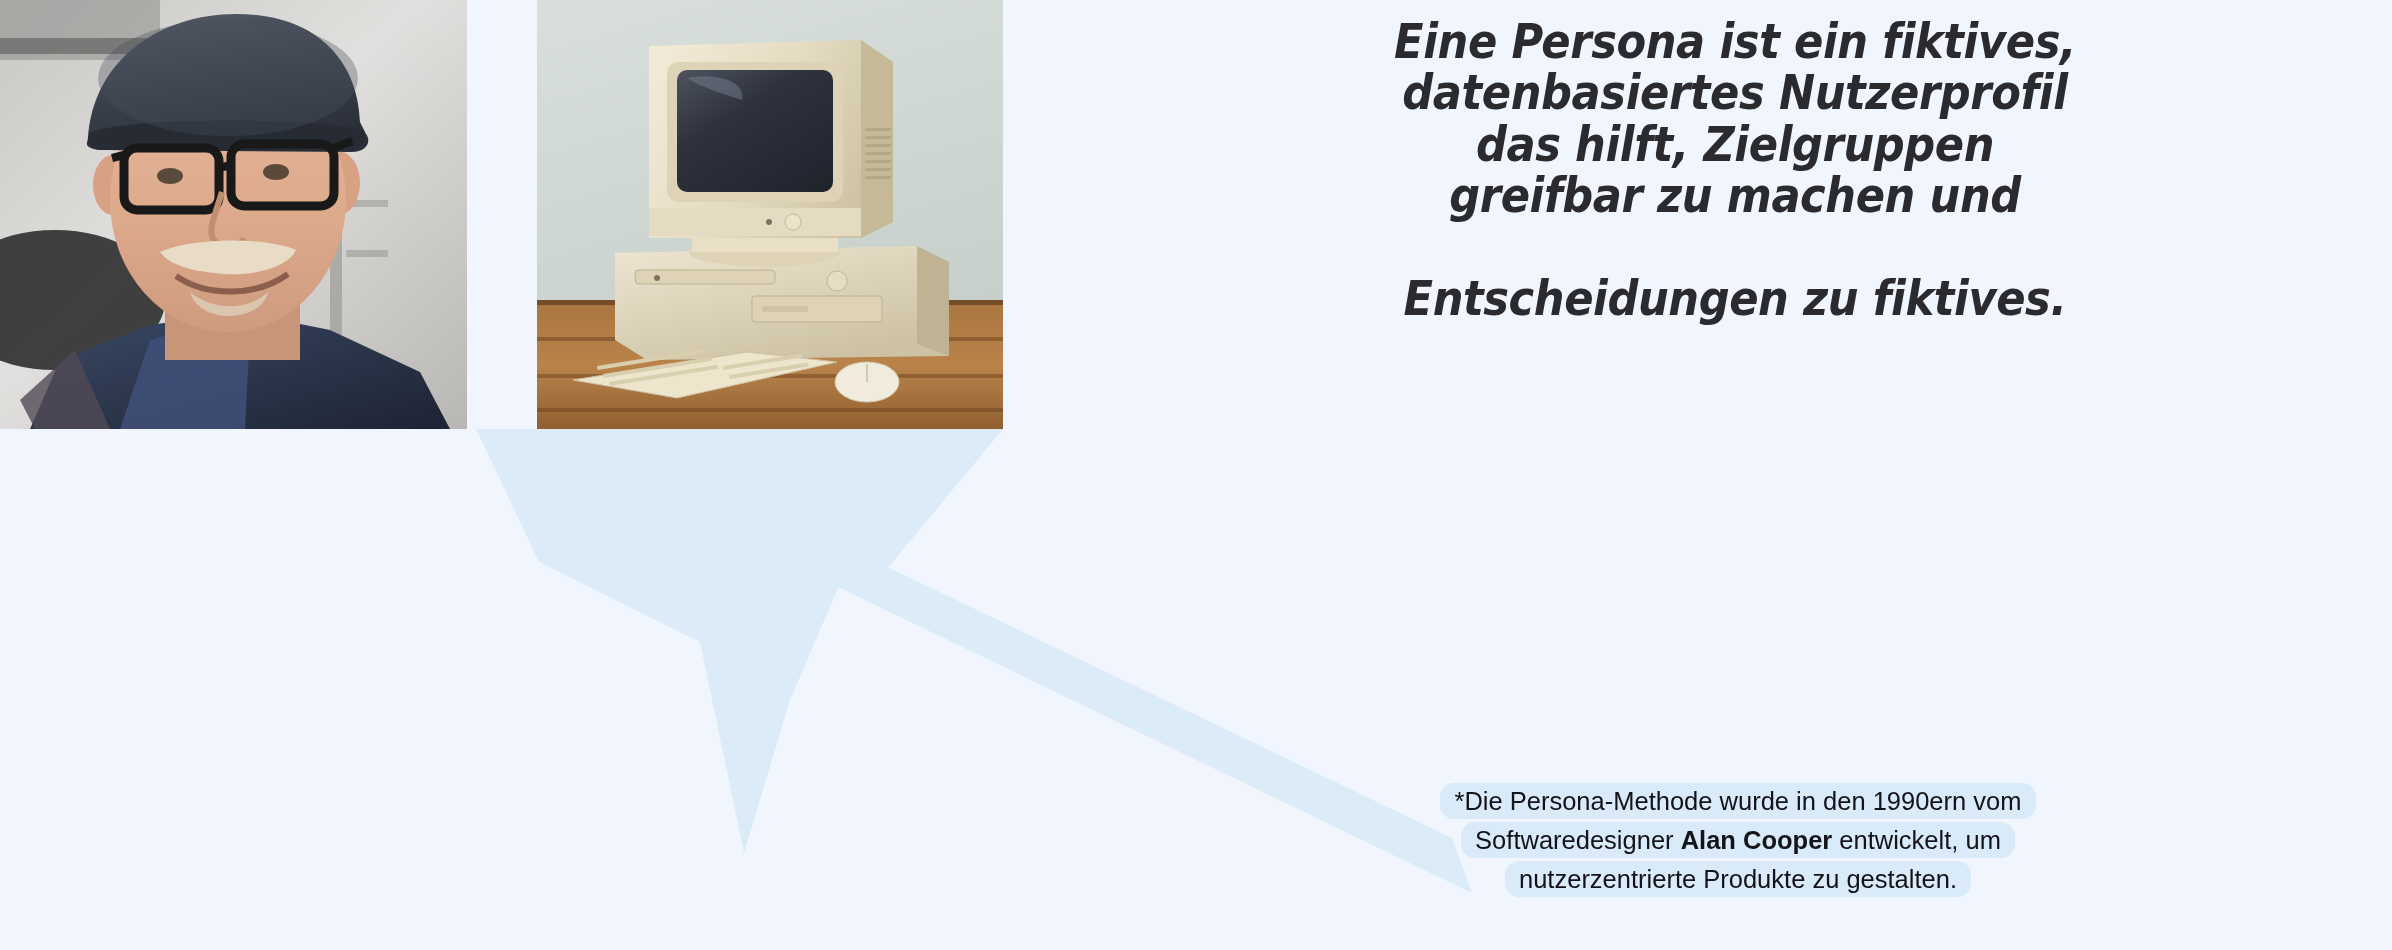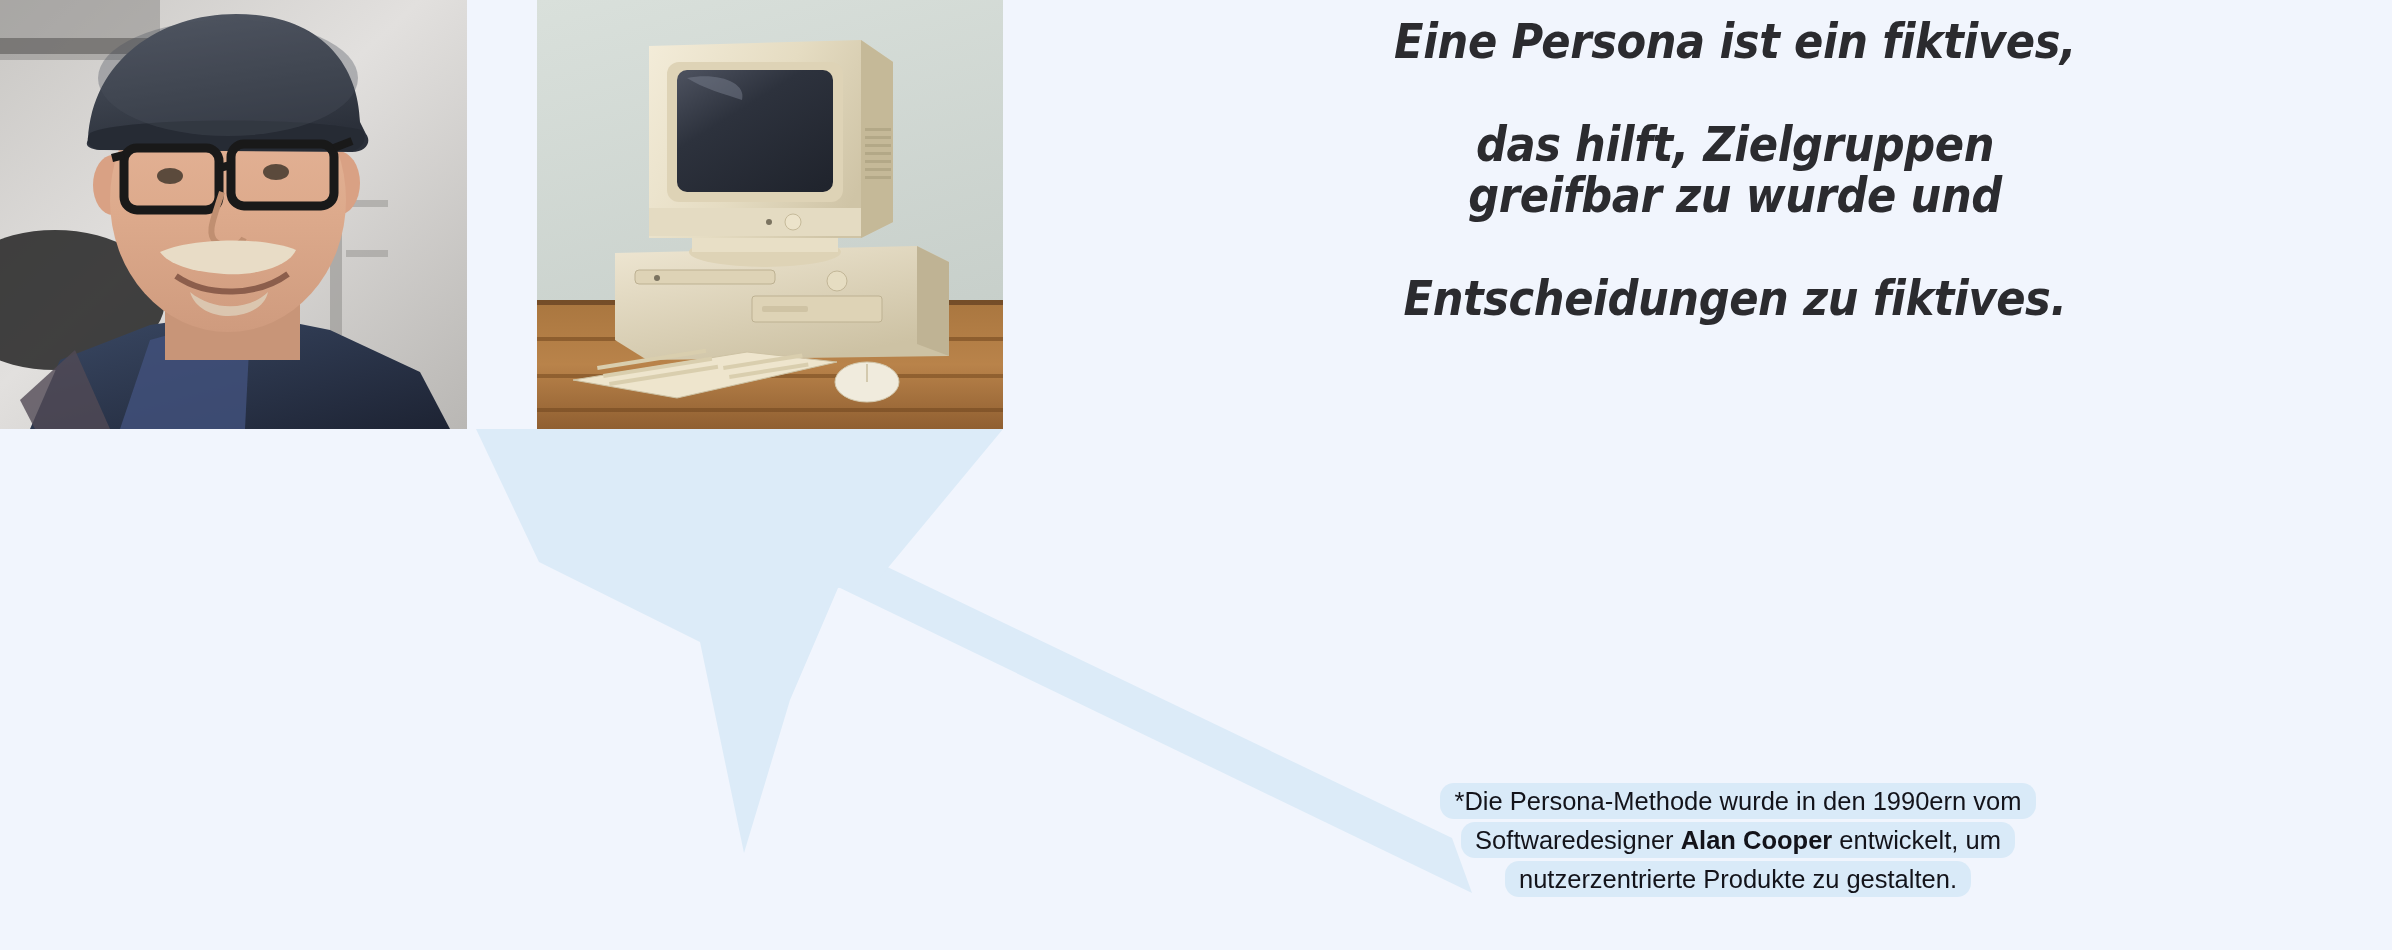--- a/index.html
+++ b/index.html
@@ -263,23 +263,23 @@
       </g>
 
       <ellipse cx="330" cy="382" rx="32" ry="20" fill="#f0ebdd" stroke="#d3c9ae"></ellipse>
       <path d="M330,364 L330,382" stroke="#d3c9ae" stroke-width="2"></path>
     </svg>
   </div>
 
 
   <div class="headline">
     <span>Eine Persona ist ein fiktives,</span><br>
-    <br>
+    <span>datenbasiertes Nutzerprofil</span><br>
     <span>das hilft, Zielgruppen</span><br>
-    <span>greifbar zu wurde und</span><br>
+    <span>greifbar zu machen und</span><br>
     <br>
     <span>Entscheidungen zu fiktives.</span>
   </div>
 
   <div class="footnote">
     <span class="hl"><span>*Die Persona-Methode wurde in den 1990ern vom Softwaredesigner </span><b>Alan Cooper</b><span> entwickelt, um nutzerzentrierte Produkte zu gestalten.</span></span>
   </div>
 
 </div>
 

